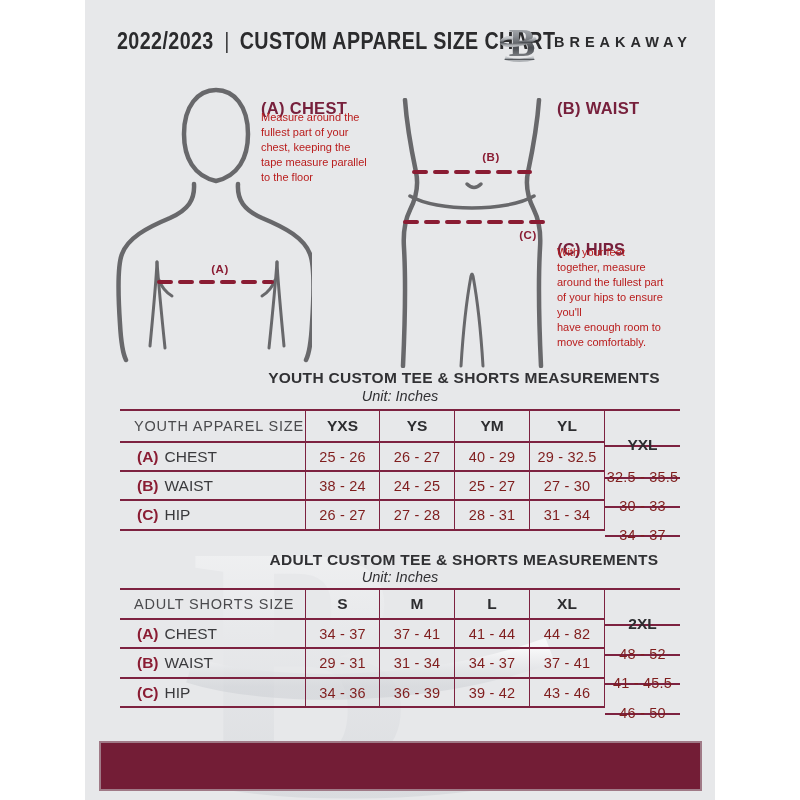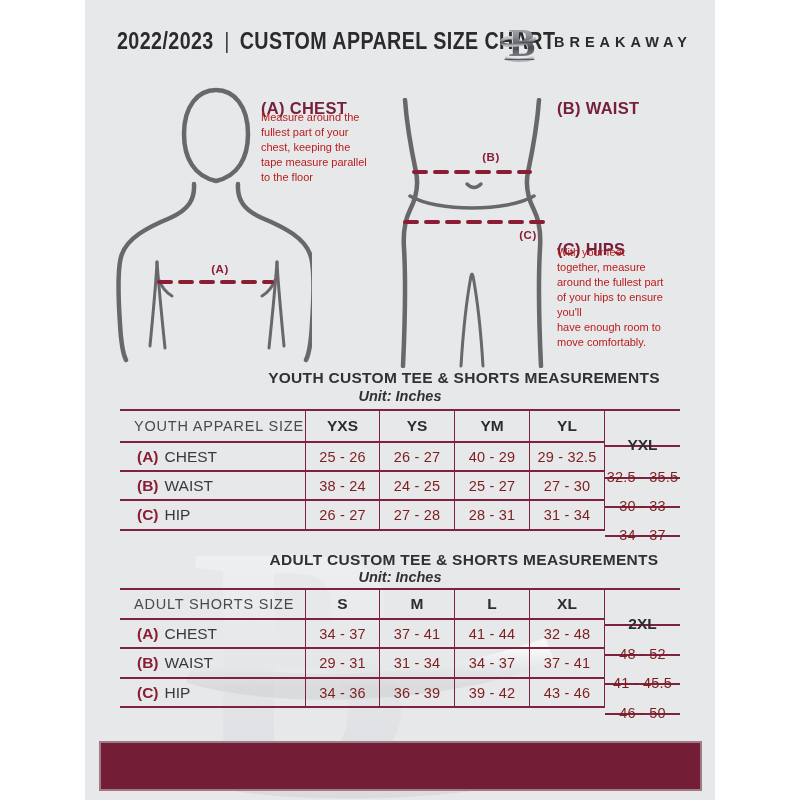--- a/index.html
+++ b/index.html
@@ -17,21 +17,21 @@
   
   .inst-h{position:absolute;font-size:16.5px;font-weight:bold;color:#77203c;letter-spacing:.3px;margin-top:12px;}
   .inst-b{position:absolute;font-size:11px;color:#b91c1c;line-height:1.37;
           white-space:pre-line;}
   .diag-label{position:absolute;font-size:11.5px;font-weight:bold;color:#8a1c33;
               text-align:center;letter-spacing:.5px;}
   
   .tbl-title{position:absolute;left:85px;width:758px;text-align:center;font-size:15.5px;
              font-weight:bold;color:#313134;letter-spacing:.3px;}
   .tbl-unit{position:absolute;left:85px;width:630px;text-align:center;font-size:14.5px;
-            font-style:italic;color:#313134;font-weight:bold;}
+            font-style:italic;color:#313134;}
   .grid-table{position:absolute;width:560px;display:grid;
               grid-template-columns:186px 74px 75px 75px 75px 75px;
               border-top:2px solid #7d2240;z-index:2;}
   .cell{border-bottom:2px solid #7d2240;border-right:1.5px solid #7d2240;
         display:flex;align-items:center;justify-content:center;}
   .cell:nth-child(6n){border-right:none;margin-top:34px;}
   .th-label{justify-content:flex-start;padding-left:14px;font-size:14.5px;color:#4a4a4d;
             letter-spacing:.8px;}
   .th-size{font-size:15.5px;font-weight:bold;color:#2d2d30;}
   .td-label{justify-content:flex-start;padding-left:17px;font-size:15.5px;color:#3a3a3d;}
@@ -175,21 +175,21 @@
       <div class="cell th-size">L</div>
       <div class="cell th-size">XL</div>
       <div class="cell th-size">2XL</div>
       <div class="cell td-label">
         <span class="prefix">(A)</span>
         <span>CHEST</span>
       </div>
       <div class="cell td-val">34 - 37</div>
       <div class="cell td-val">37 - 41</div>
       <div class="cell td-val">41 - 44</div>
-      <div class="cell td-val">32 - 48</div>
+      <div class="cell td-val">44 - 82</div>
       <div class="cell td-val">48 - 52</div>
       <div class="cell td-label">
         <span class="prefix">(B)</span>
         <span>WAIST</span>
       </div>
       <div class="cell td-val">29 - 31</div>
       <div class="cell td-val">31 - 34</div>
       <div class="cell td-val">34 - 37</div>
       <div class="cell td-val">37 - 41</div>
       <div class="cell td-val">41 - 45.5</div>

